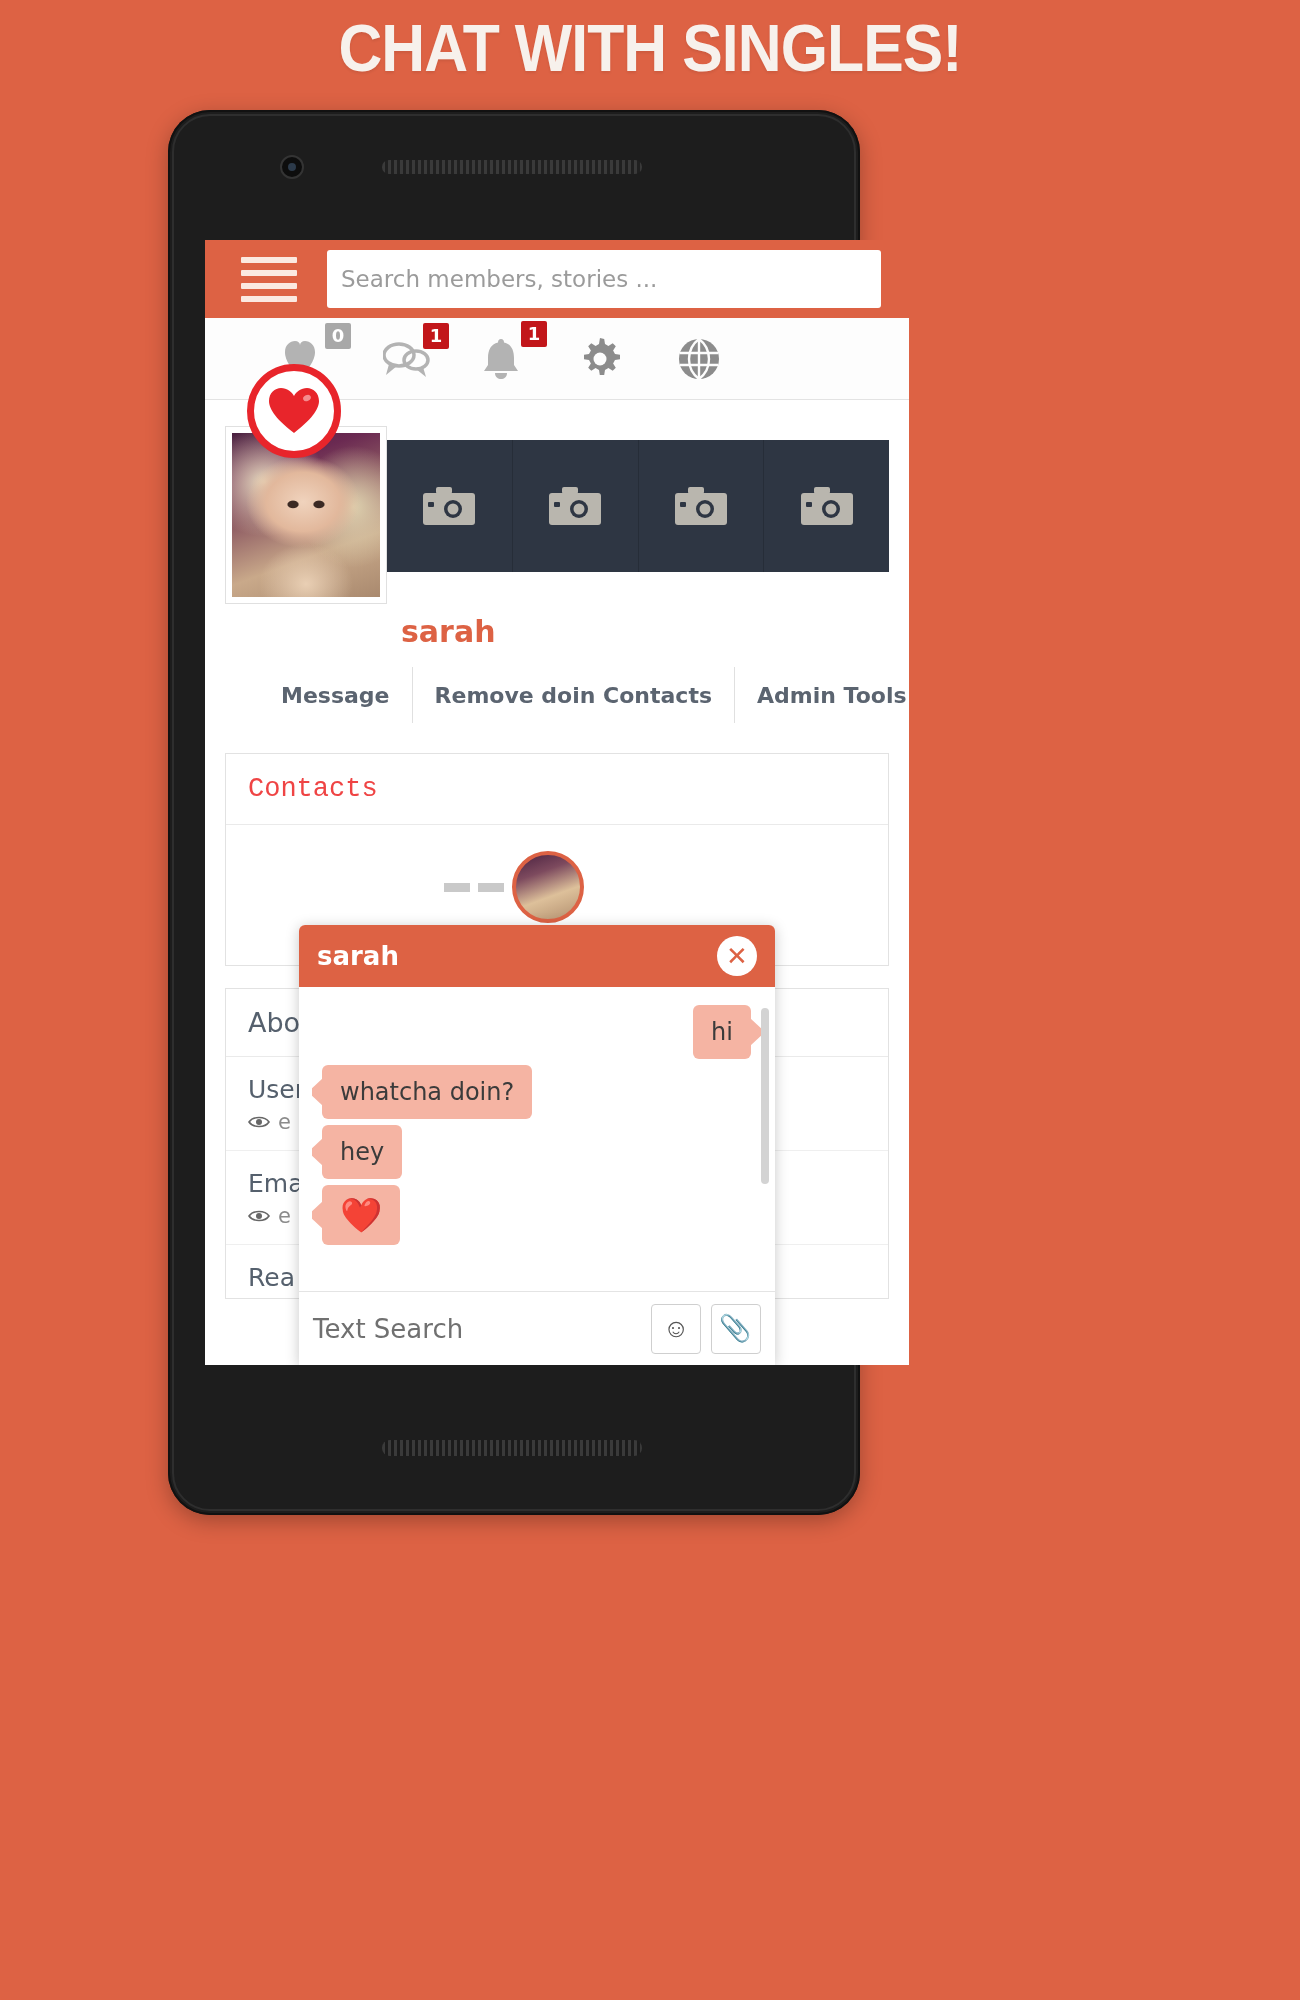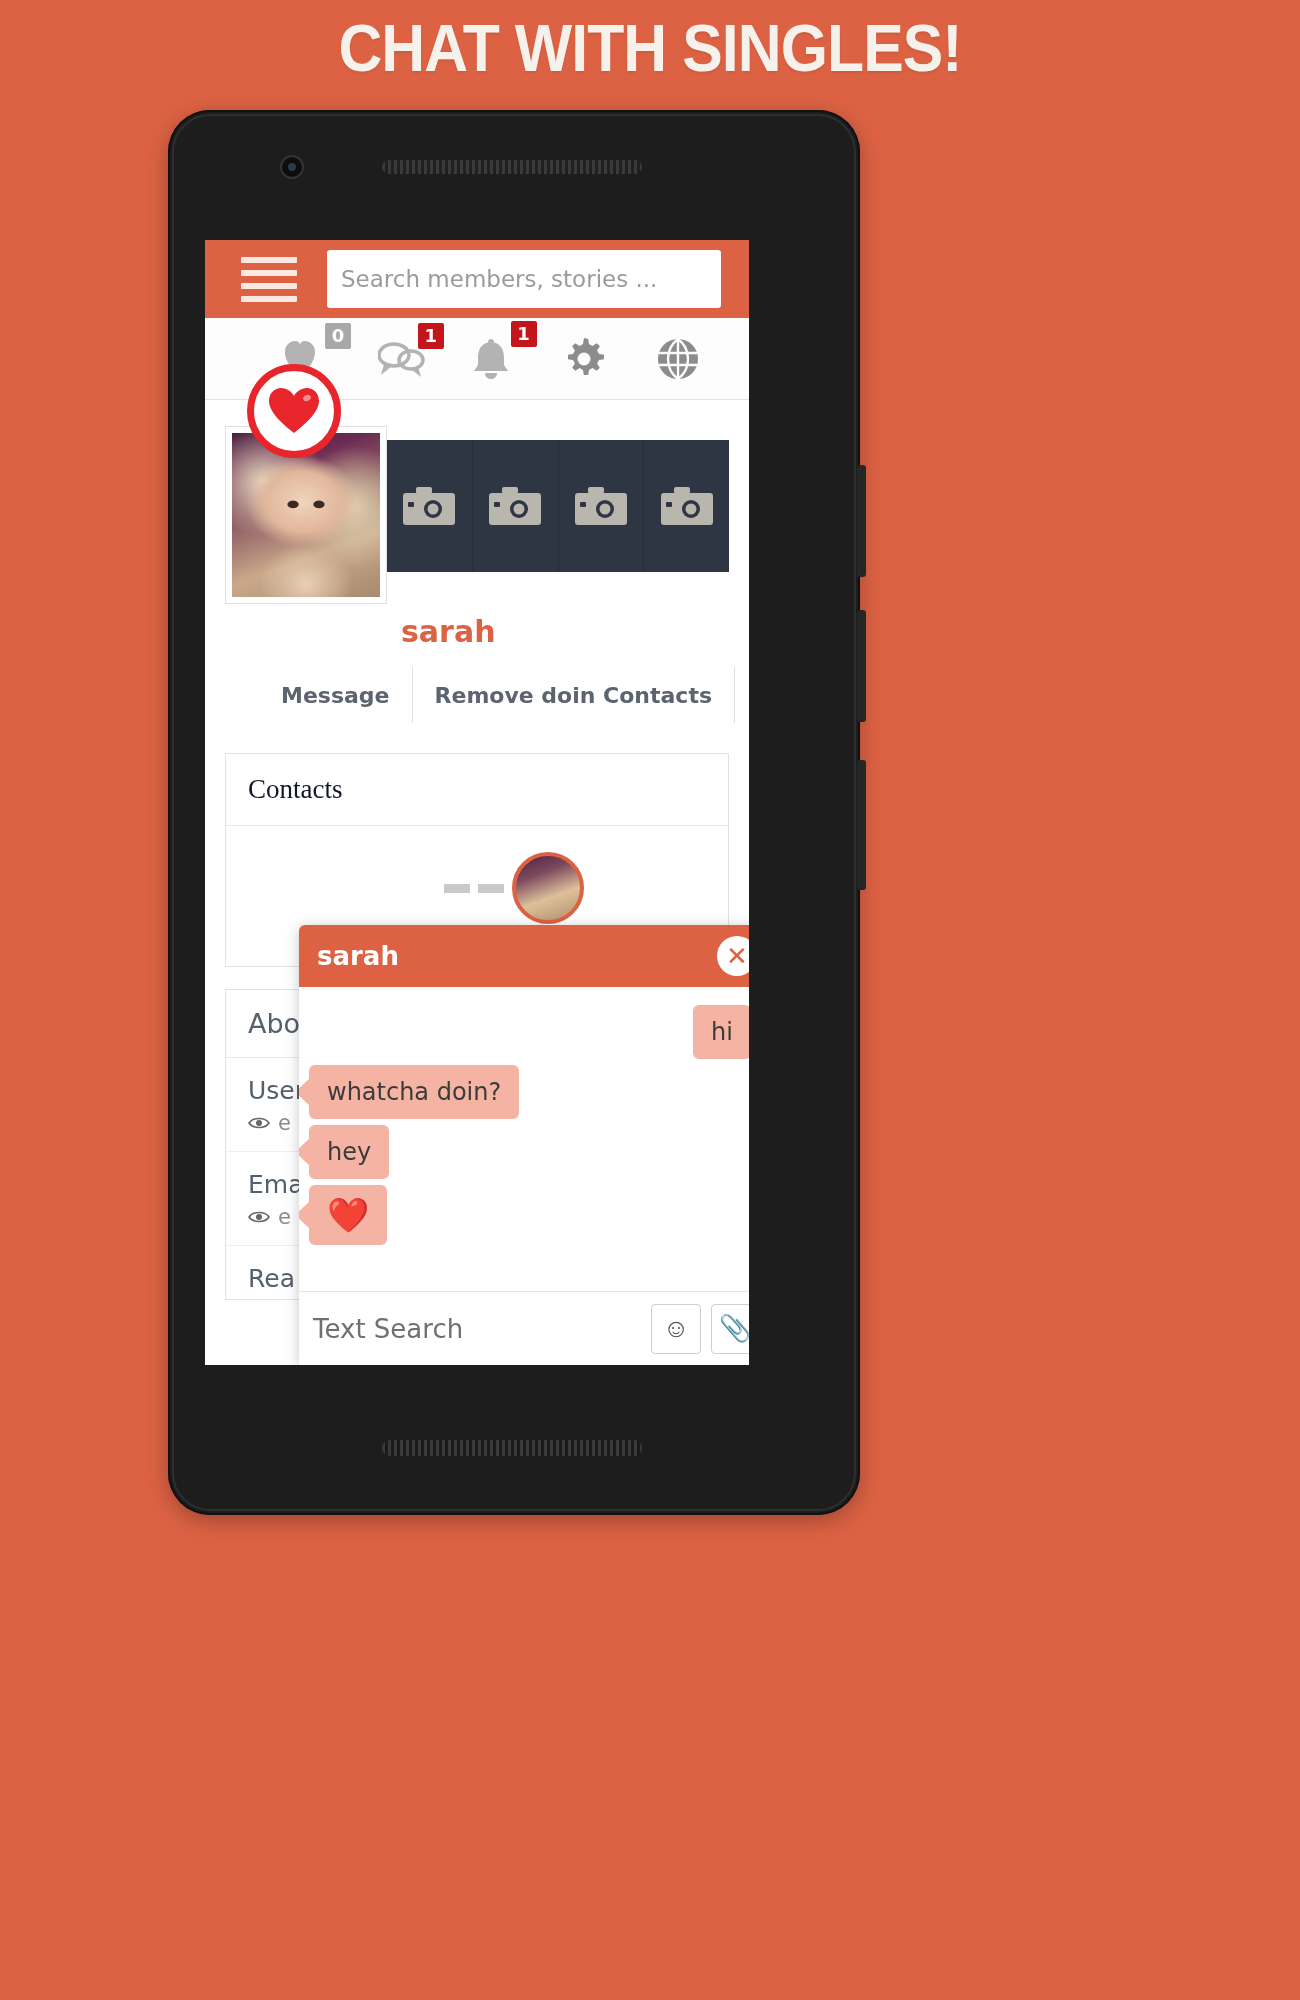--- a/index.html
+++ b/index.html
@@ -66,21 +66,21 @@
     width: 9px; background: #262626; border-radius: 3px;
   }
   .btn-vol   { top: 355px; height: 112px; }
   .btn-vol2  { top: 500px; height: 112px; }
   .btn-pow   { top: 650px; height: 130px; }
 
   
   .screen {
     position: absolute;
     left: 37px; top: 130px;
-    width: 544px; height: 1125px;
+    width: 704px; height: 1125px;
     background: #ffffff;
     overflow: hidden;
   }
 
   
   .appbar {
     height: 78px; background: #dd6244;
     display: flex; align-items: center;
     padding: 0 28px 0 36px;
   }
@@ -172,22 +172,22 @@
   }
   .action:first-child { padding-left: 0; }
 
   
   .panel {
     margin: 30px 20px 0 20px;
     border: 1px solid #e2e2e2; background: #fff;
   }
   .panel-head {
     padding: 20px 22px; border-bottom: 1px solid #eaeaea;
-    color: #0f172a; font-size: 27px;
-    font-family: Liberation Serif, serif;
+    color: #ef4444; font-size: 27px;
+    font-family: Liberation Mono, monospace;
   }
   .panel-body { height: 140px; position: relative; }
   .contact-chip {
     position: absolute; left: 218px; top: 26px;
     display: flex; align-items: center; gap: 8px;
   }
   .chip-bar { width: 26px; height: 9px; background: #c9c9c9; }
   .contact-ava {
     width: 72px; height: 72px; border-radius: 50%;
     border: 4px solid #dd6244; overflow: hidden; flex: none;
@@ -225,21 +225,21 @@
     color: #fff; font-size: 26px; font-weight: bold;
     font-family: "DejaVu Sans", sans-serif;
   }
   .chat-close {
     width: 40px; height: 40px; border-radius: 50%;
     background: #fff; color: #dd6244;
     display: flex; align-items: center; justify-content: center;
     font-size: 26px; font-weight: bold; cursor: pointer;
     font-family: "DejaVu Sans", sans-serif;
   }
-  .chat-body { flex: 1; position: relative; overflow: hidden; background: #fff; }
+  .chat-body { flex: 1; position: relative; overflow: hidden; background: #fff; margin-left: 13px; }
   .msgs { padding: 12px 18px 6px 10px; }
   .row { display: flex; margin: 6px 0; }
   .row.out { justify-content: flex-end; padding-right: 6px; }
   .row.in  { justify-content: flex-start; }
   .bubble {
     background: #f5b4a3; color: #3b3b3b;
     font-size: 24px; padding: 13px 18px;
     max-width: 74%; position: relative;
     border-radius: 6px;
     font-family: "DejaVu Sans", sans-serif;

